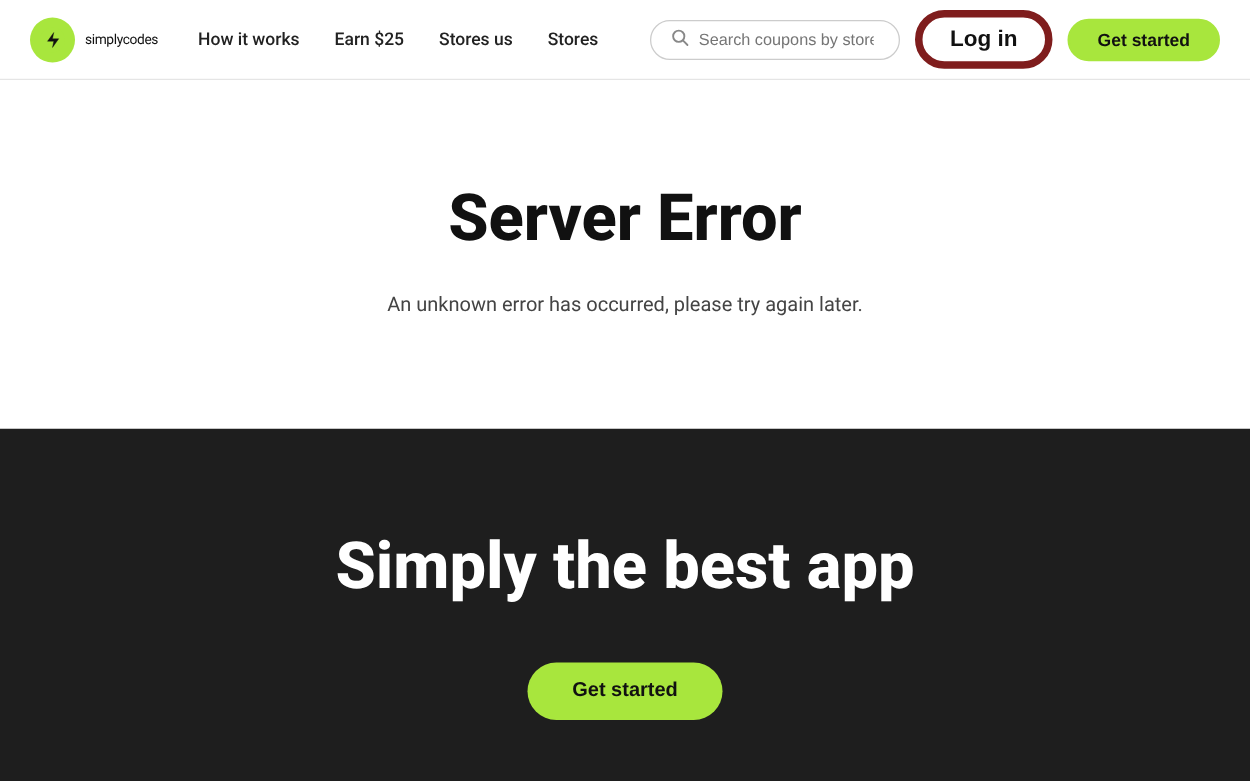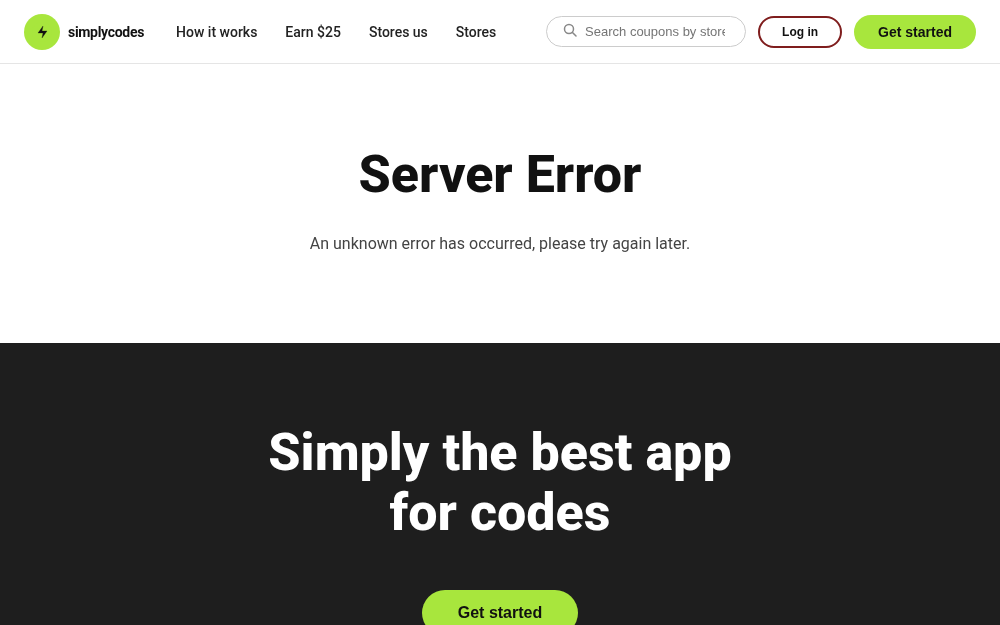--- a/index.html
+++ b/index.html
@@ -37,22 +37,22 @@
       height: 36px;
       background: #a8e63d;
       border-radius: 50%;
       display: flex;
       align-items: center;
       justify-content: center;
       font-size: 18px;
     }
 
     .logo-text {
-      font-size: 14px;
-      font-weight: 700;
+      font-size: 11px;
+      font-weight: 400;
       color: #111;
       letter-spacing: -0.3px;
     }
 
     .nav-links {
       display: flex;
       align-items: flex-start;
       gap: 28px;
       flex: 1;
     }
@@ -90,25 +90,25 @@
     .search-input {
       border: none;
       outline: none;
       font-size: 13px;
       color: #888;
       background: transparent;
       width: 140px;
     }
 
     .btn-login {
-      border: 2px solid #7f1d1d;
+      border: 6px solid #7f1d1d;
       background: transparent;
       border-radius: 30px;
       padding: 7px 22px;
-      font-size: 12px;
+      font-size: 18px;
       font-weight: 600;
       cursor: pointer;
       color: #111;
     }
 
     .btn-get-started-nav {
       background: #a8e63d;
       border: 2px solid #a8e63d;
       border-radius: 30px;
       padding: 7px 22px;
@@ -223,16 +223,15 @@
 </nav>
 
 <section class="error-section">
   <h1 class="error-title">Server Error</h1>
   <p class="error-subtitle">An unknown error has occurred, please try again later.</p>
 </section>
 
 <section class="promo-section">
   <h2 class="promo-title">
     <span>Simply the best app</span><br>
-    <span>for codes</span>
   </h2>
   <button class="btn-get-started-promo">Get started</button>
 </section>
 
 </body></html>

